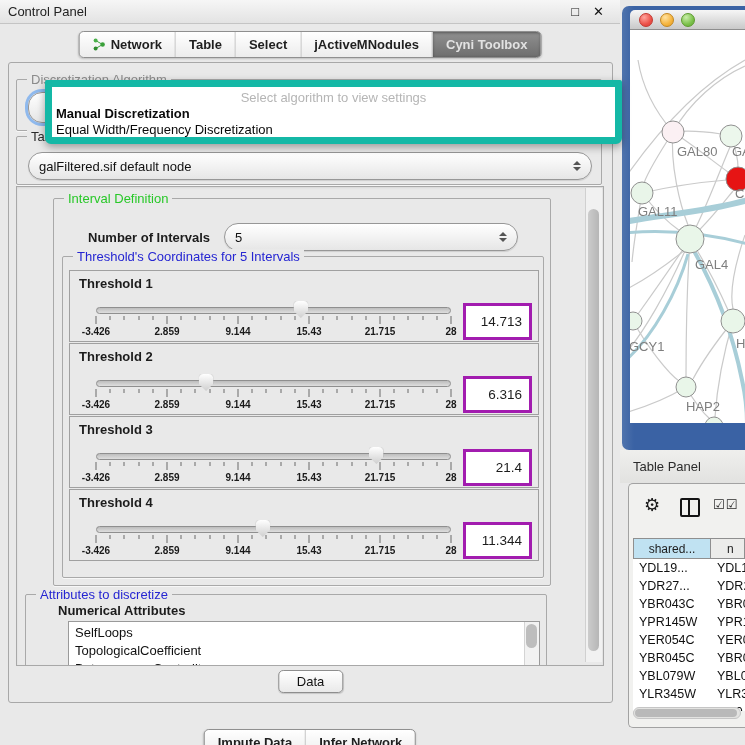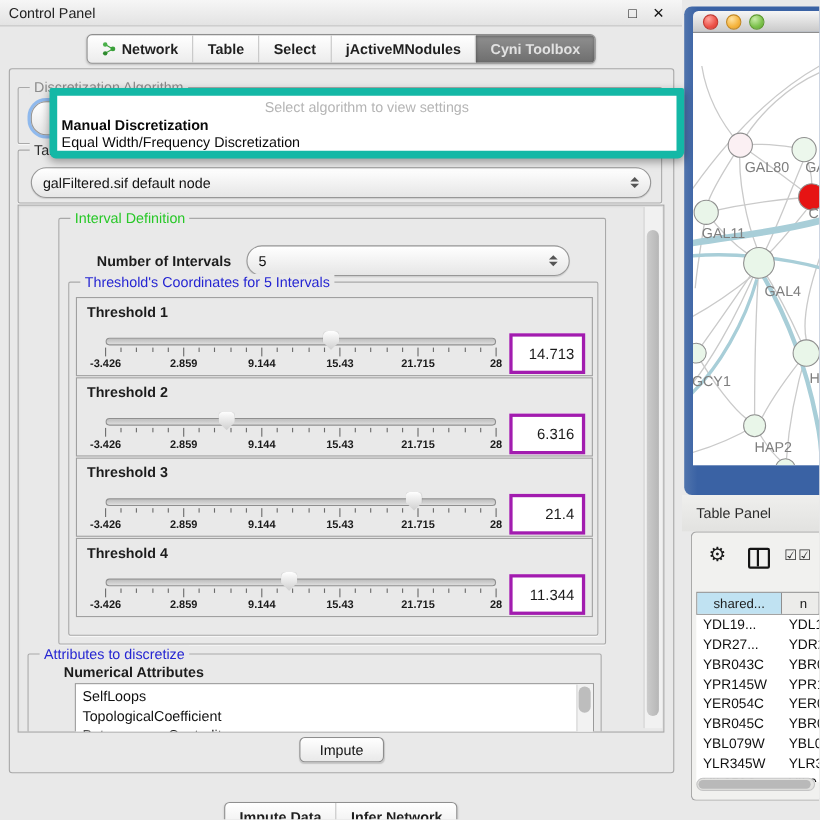--- a/index.html
+++ b/index.html
@@ -390,21 +390,21 @@
                 <div class="list-thumb"></div>
               </div>
           </div>
         </div>
 
         <div class="vscroll">
           <div class="vthumb"></div>
         </div>
       </div>
 
-      <button class="apply">Impute</button>
+      <button class="apply">Data</button>
     </div>
 
     <nav class="segbar bottom">
         <div class="seg">
           <span>Impute Data</span>
         </div>
         <div class="seg">
           <span>Infer Network</span>
         </div>
       </nav>

